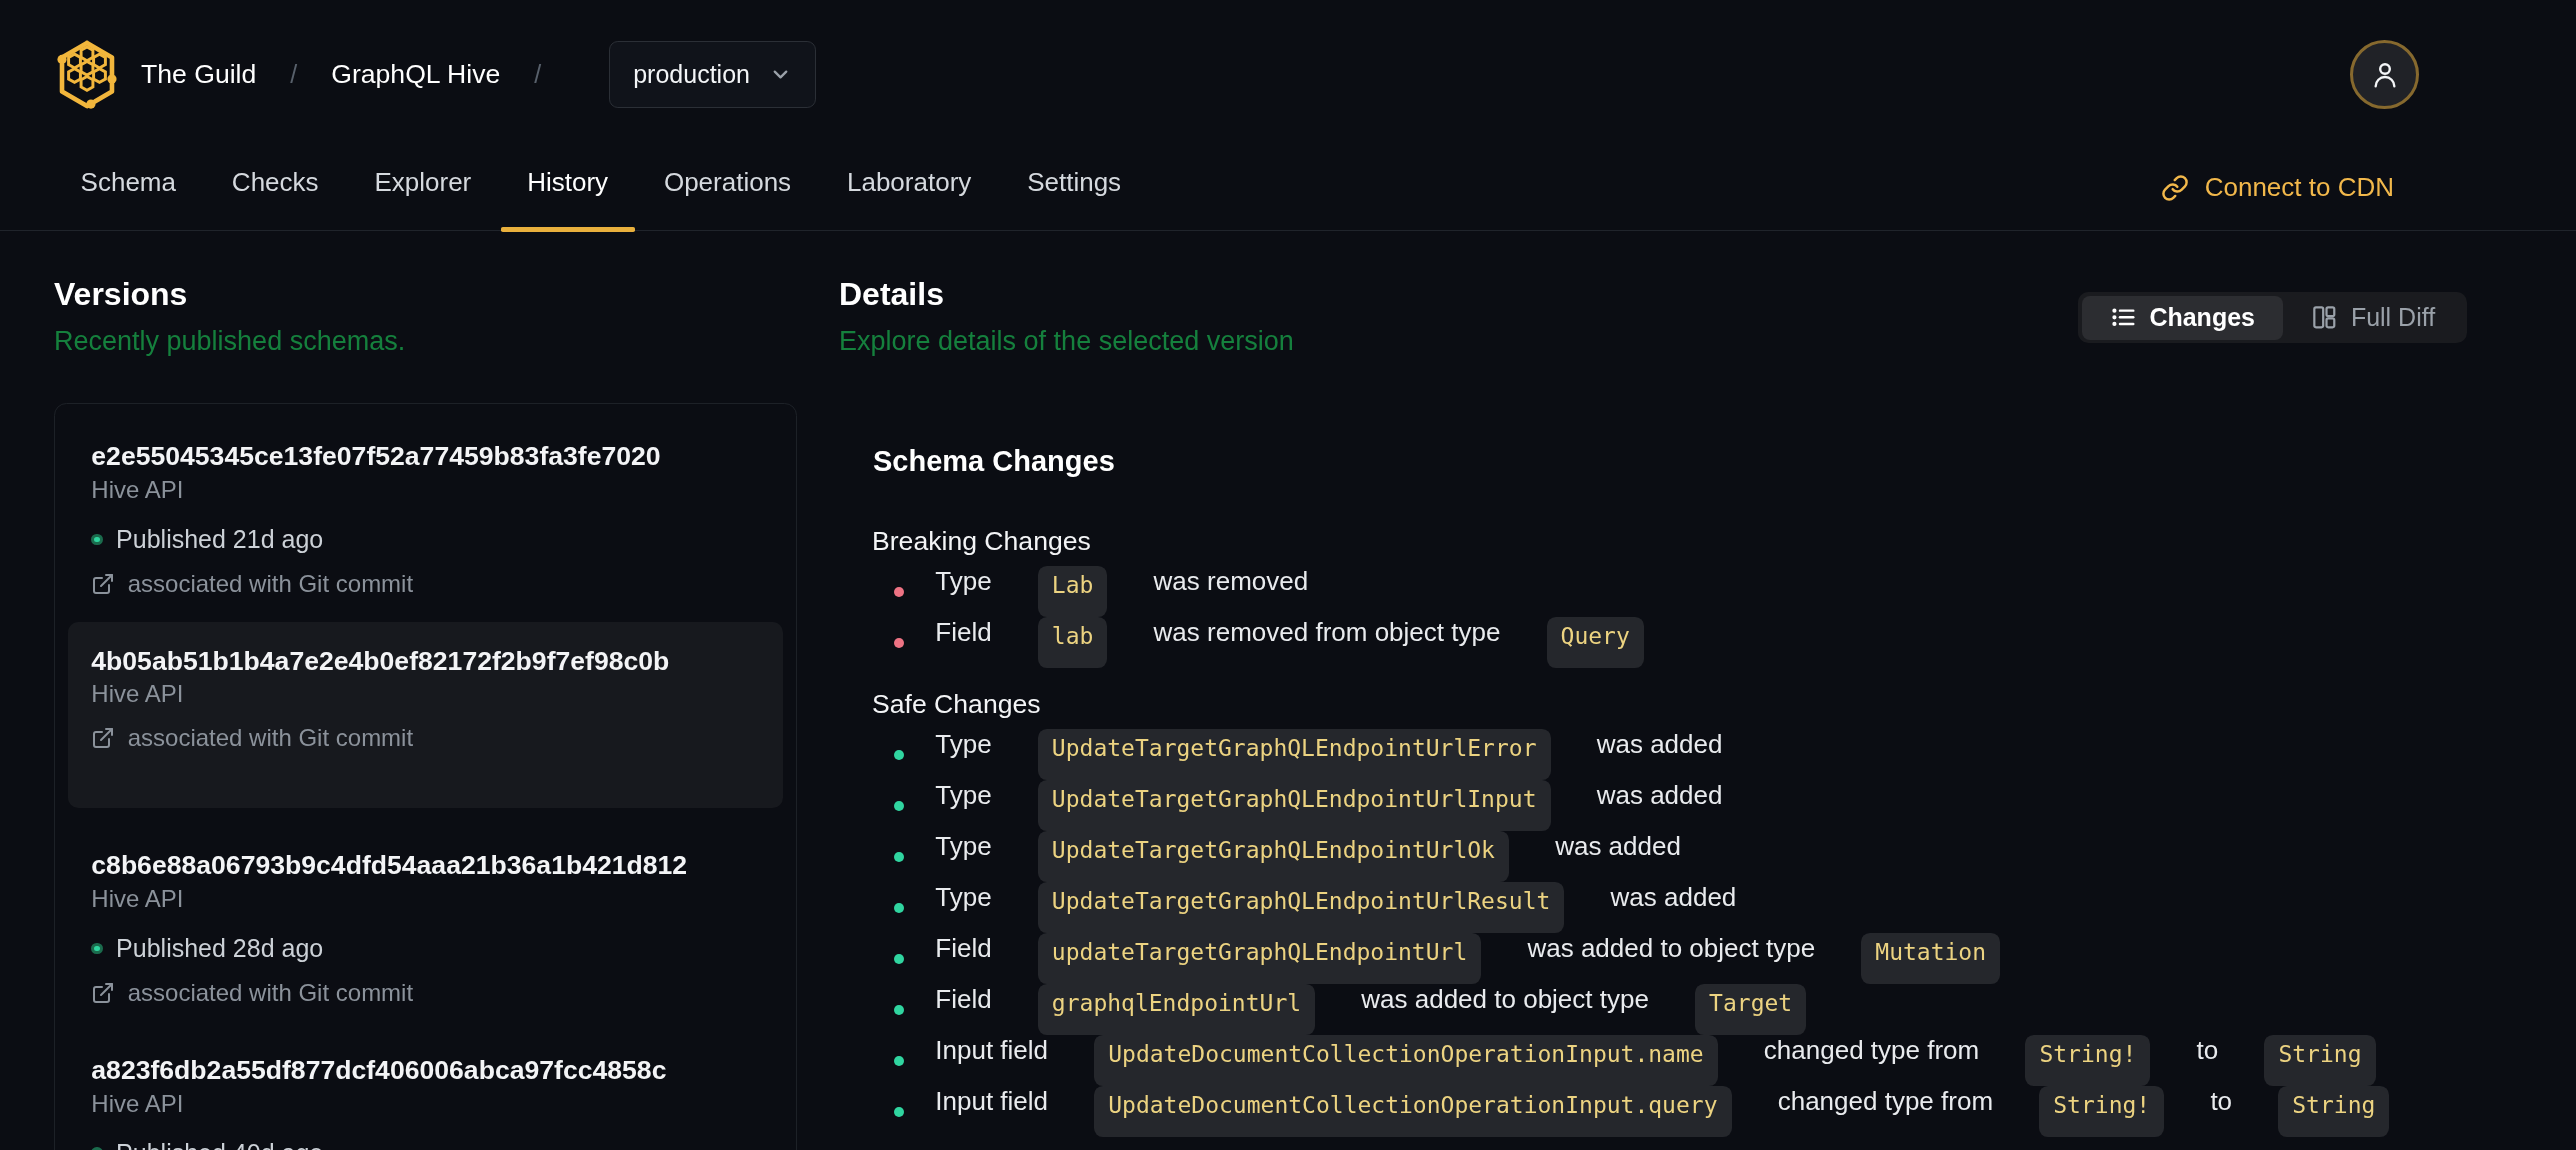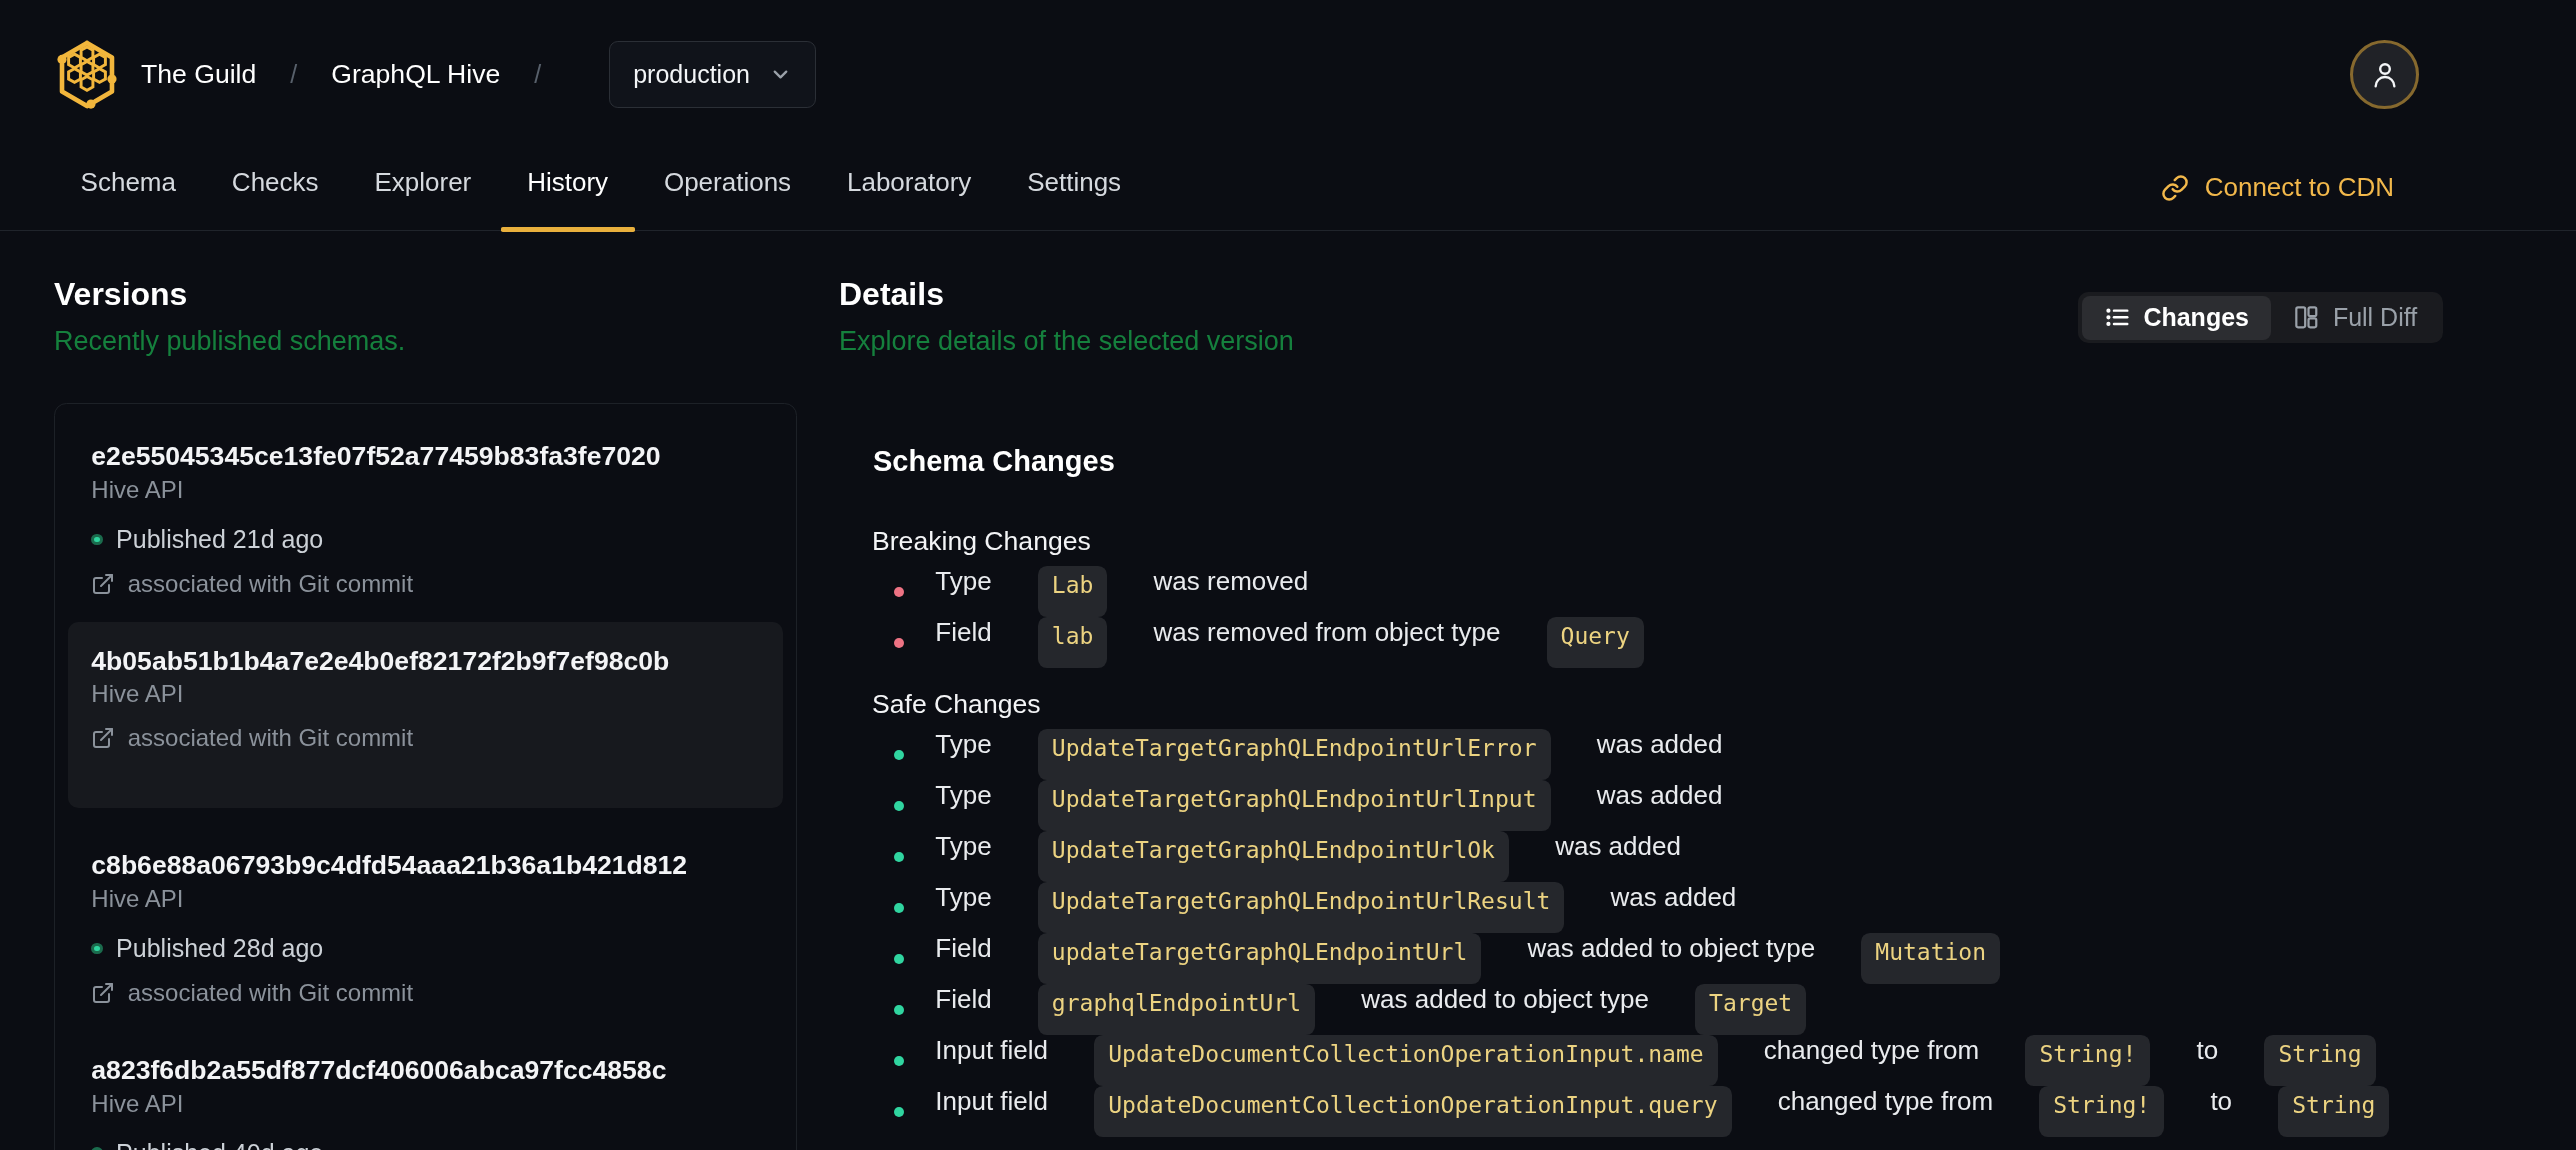--- a/index.html
+++ b/index.html
@@ -59,21 +59,21 @@
   .v-service { margin-top:3.5px; font-size:24px; line-height:28px; color:#8b929b; }
   .v-status { margin-top:21px; display:flex; align-items:center; gap:13.3px; font-size:25px; color:#ccd1d7; }
   .v-dot { width:11.5px; height:11.5px; border-radius:50%; background:#2fd49e; border:3.5px solid #1b6b4d; }
   .v-git { margin-top:16px; display:flex; align-items:center; gap:12.4px; font-size:24px; color:#8b929b; cursor:pointer; }
 
   
   .seg {
     position:absolute; left:2078px; top:292px; height:51px; padding:3.5px; display:flex; align-items:center;
     background:#1a1b1f; border-radius:10.6px;
   }
-  .seg-btn { height:44px; padding:0 22px; display:flex; align-items:center; gap:13.3px;
+  .seg-btn { height:44px; padding:0 28px; display:flex; align-items:center; gap:13.3px;
              border-radius:8px; font-size:25px; color:#9aa1a9; cursor:pointer; }
   .seg-btn.active { background:#2c2d31; color:#ffffff; font-weight:600; }
 
   
   .schema-panel { position:absolute; left:872px; top:443px; width:1667px; }
   .schema-panel h3 { margin:1px; font-size:29px; line-height:35px; font-weight:700; color:#fff; }
   .change-group { }
   .change-group.breaking { margin-top:46px; }
   .change-group.safe { margin-top:20.4px; }
   .group-title { font-size:26.6px; line-height:32px; font-weight:500; color:#f3f4f6; }

